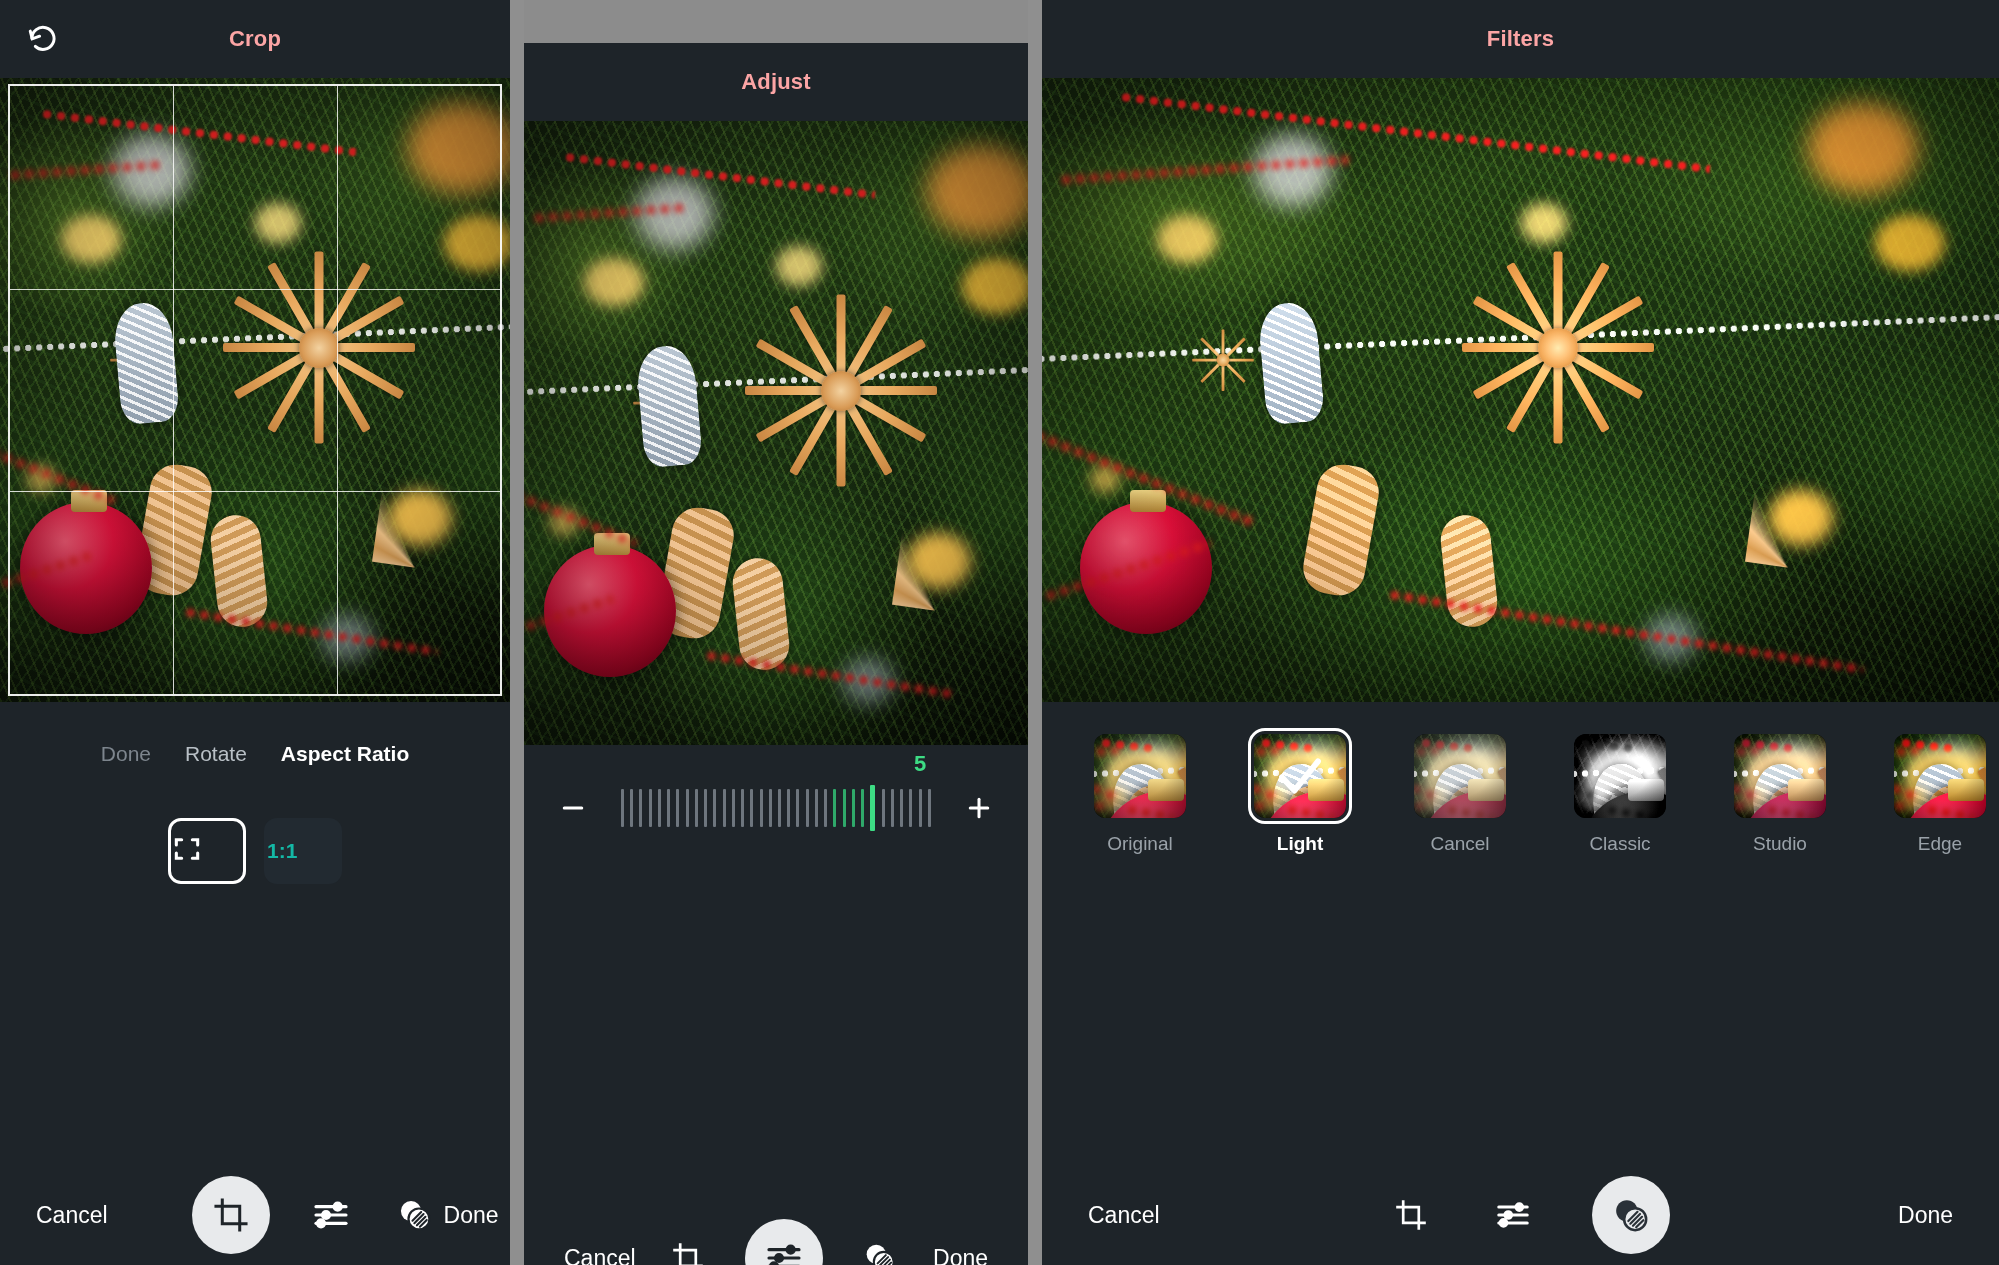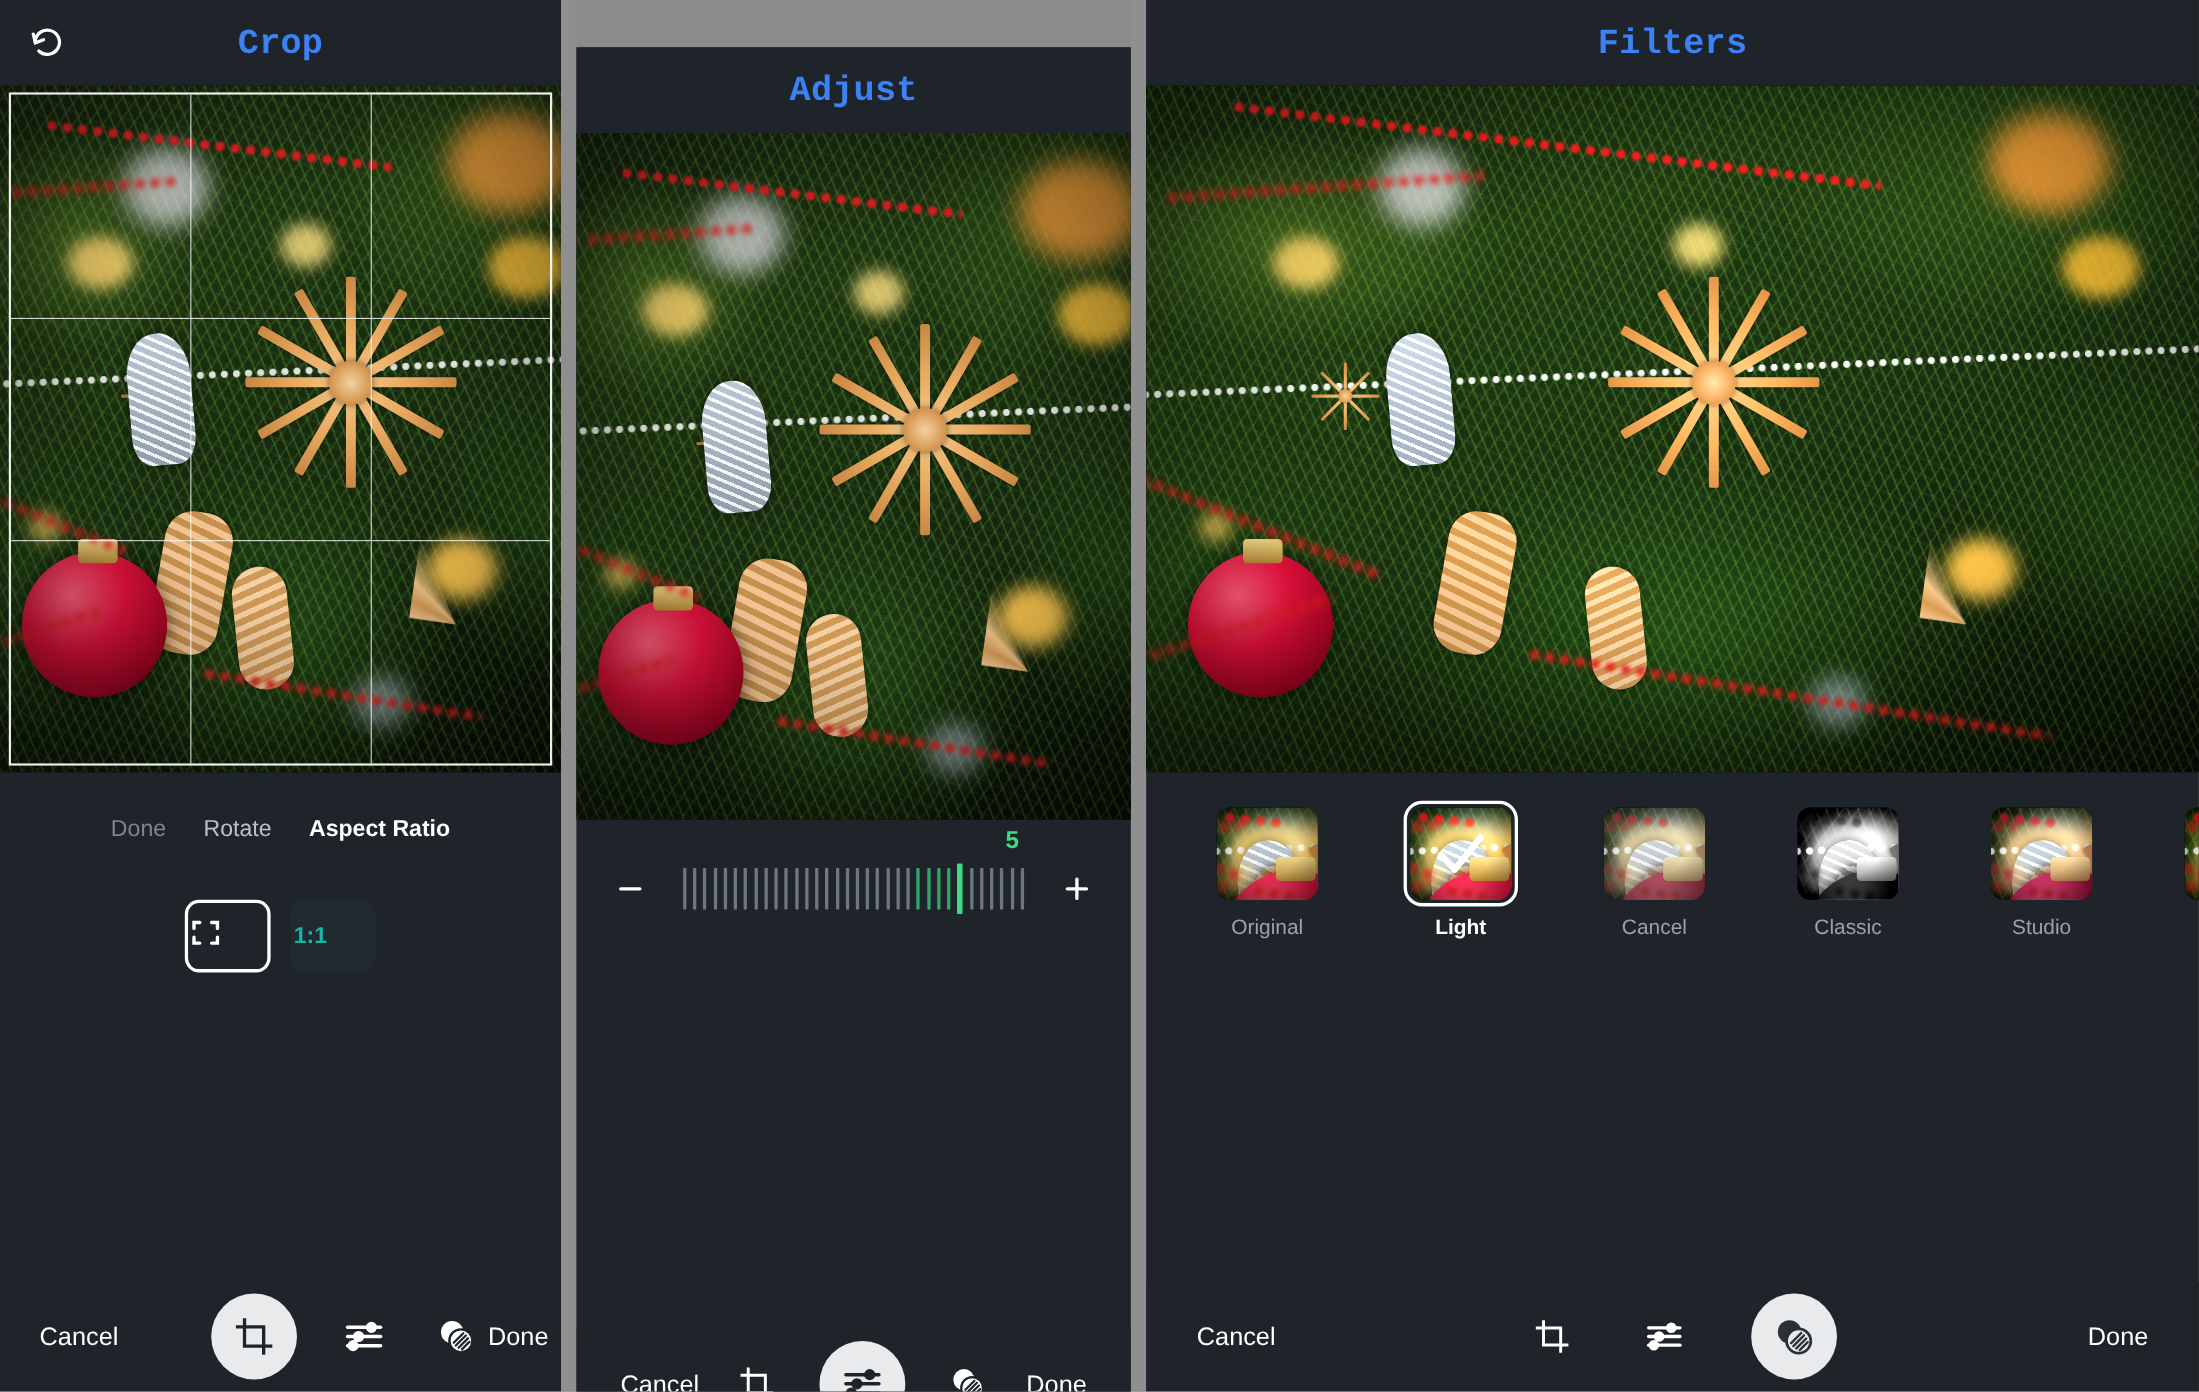--- a/index.html
+++ b/index.html
@@ -33,25 +33,24 @@
   .header {
     position: relative;
     height: 78px;
     flex: 0 0 78px;
     display: flex;
     align-items: center;
     justify-content: center;
     background: #1e2429;
   }
   .header-title {
-    color: #3b82f6;
-    font-size: 32px;
+    color: #fca5a5;
+    font-size: 22px;
     font-weight: 600;
     letter-spacing: .2px;
-    font-family: Liberation Mono, monospace;
   }
   .undo-icon {
     position: absolute;
     left: 22px; top: 50%;
     transform: translateY(-50%);
     width: 42px; height: 42px;
     display: flex; align-items: center; justify-content: center;
     cursor: pointer;
   }
 
@@ -301,22 +300,22 @@
     justify-content: space-between;
   }
   .tick { width: 3px; height: 38px; background: #6e767e; border-radius: 1px; }
   .tick.on { background: #2fa96a; }
   .tick.cur { background: #3ddc84; height: 46px; width: 5px; }
 
   
   .filter-strip {
     display: flex;
     align-items: flex-start;
-    gap: 16px;
-    padding: 26px 0 0 30px;
+    gap: 0px;
+    padding: 26px 0 0 18px;
     overflow: hidden;
   }
   .filter-item {
     width: 160px;
     flex: 0 0 160px;
     display: flex;
     flex-direction: column;
     align-items: center;
     cursor: pointer;
   }

